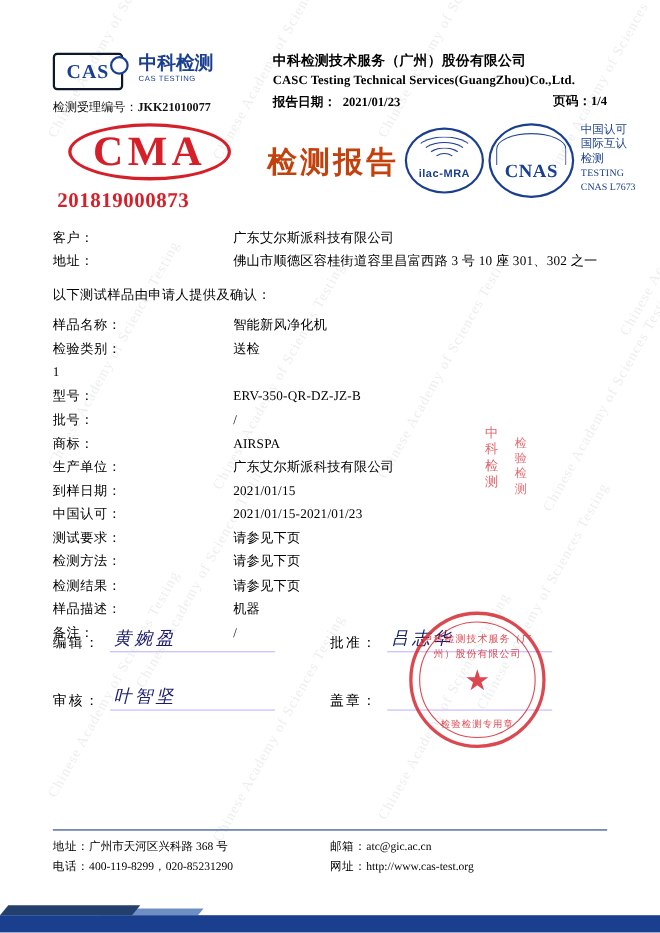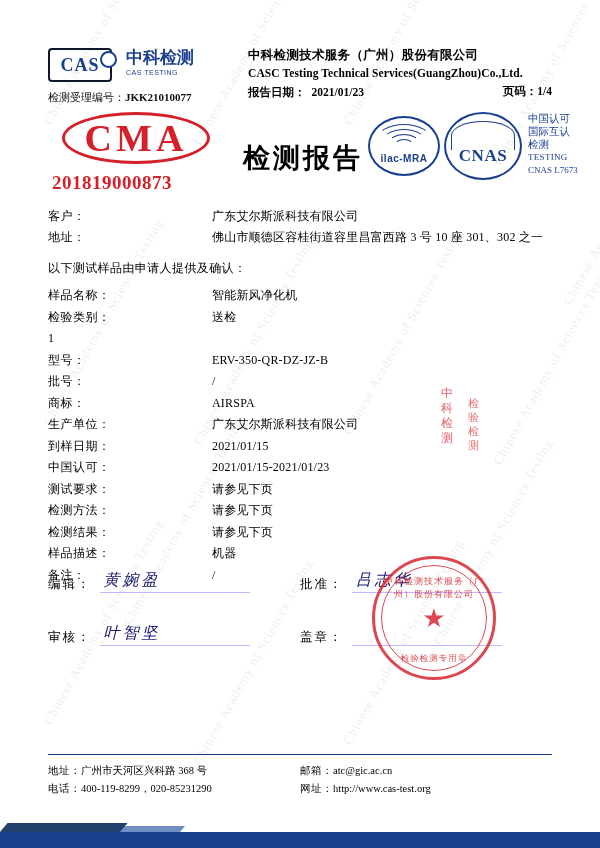--- a/index.html
+++ b/index.html
@@ -182,26 +182,26 @@
     color: #d5202a;
     font-size: 19px;
     font-weight: bold;
     letter-spacing: 0.5px;
     font-family: "Liberation Serif", serif;
   }
 
   .report-title {
     position: absolute;
     left: 243px;
-    top: 140px;
+    top: 129px;
     font-size: 27px;
     font-weight: bold;
     letter-spacing: 3px;
     font-family: Liberation Mono, monospace;
-    color: #000000;
+    color: #c2410c;
   }
 
   
   .ilac {
     position: absolute;
     left: 368px;
     top: 116px;
     width: 72px;
     height: 60px;
   }

